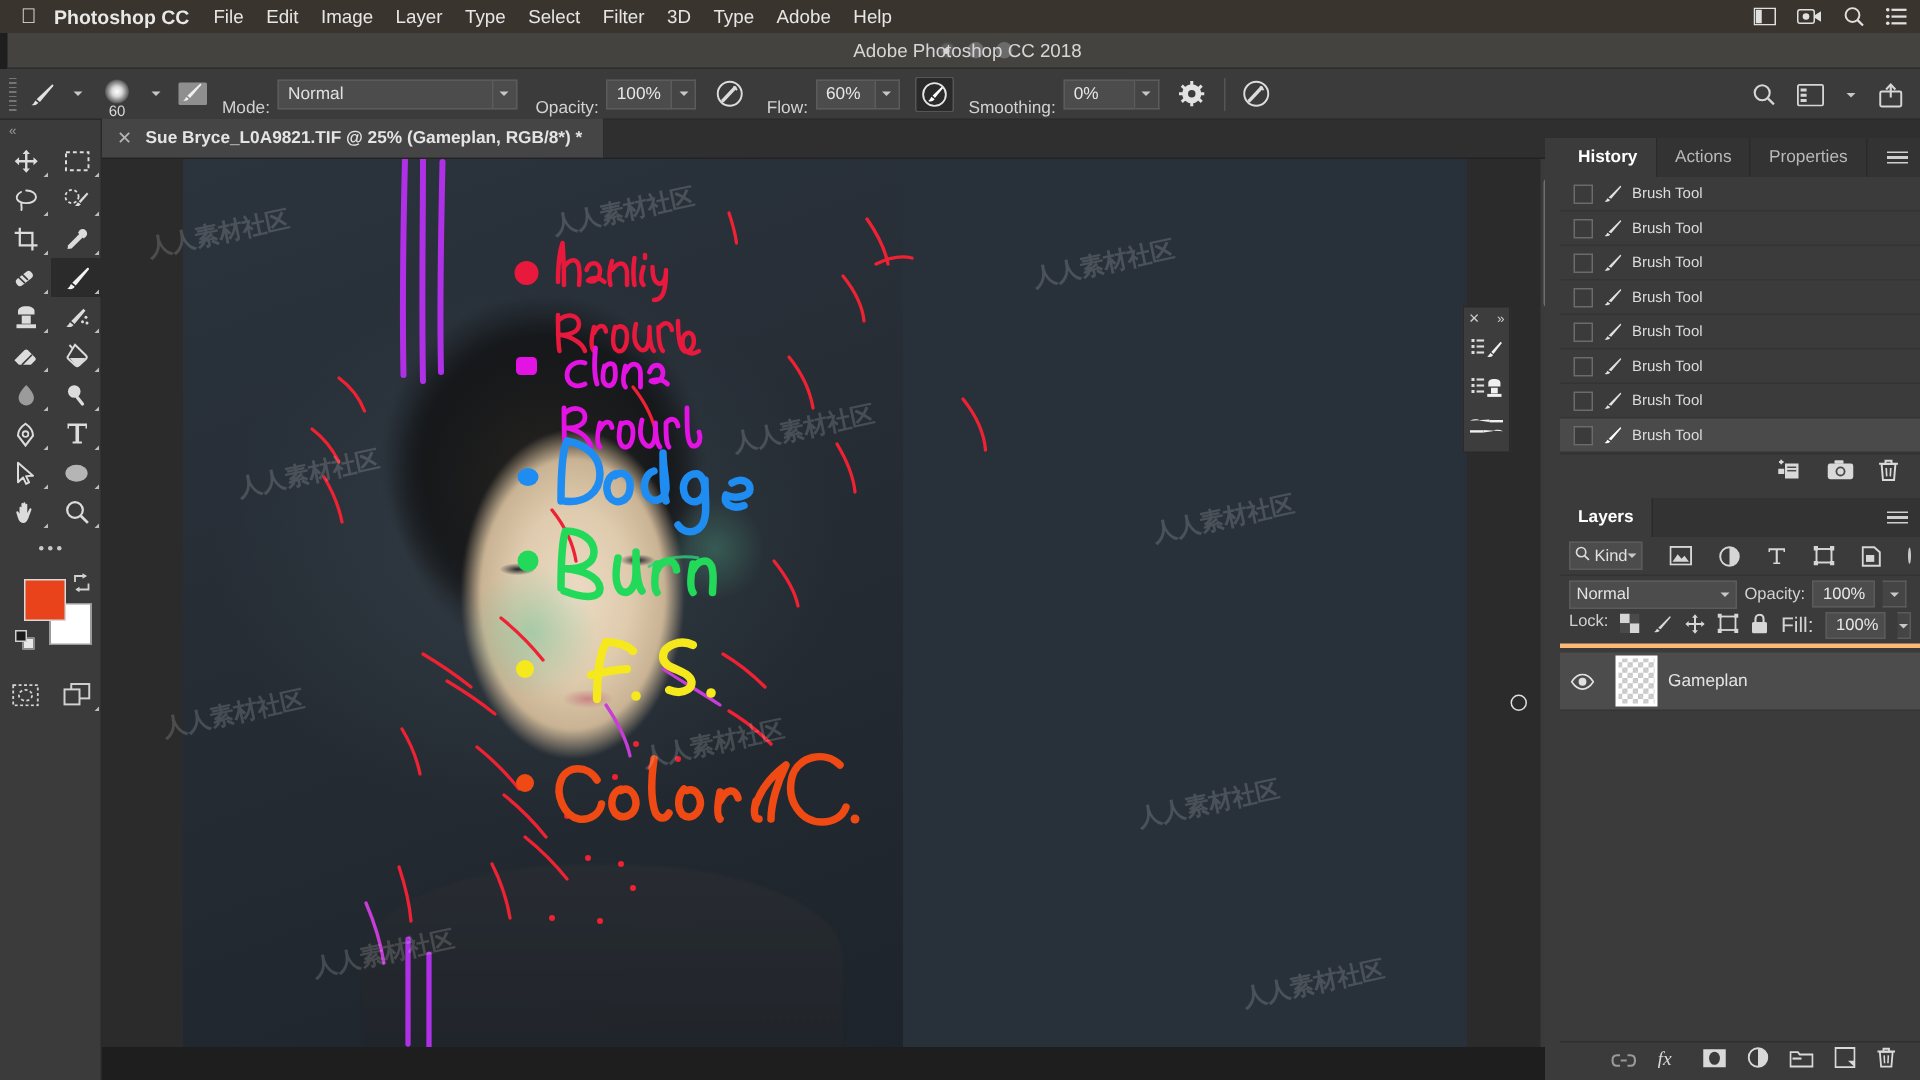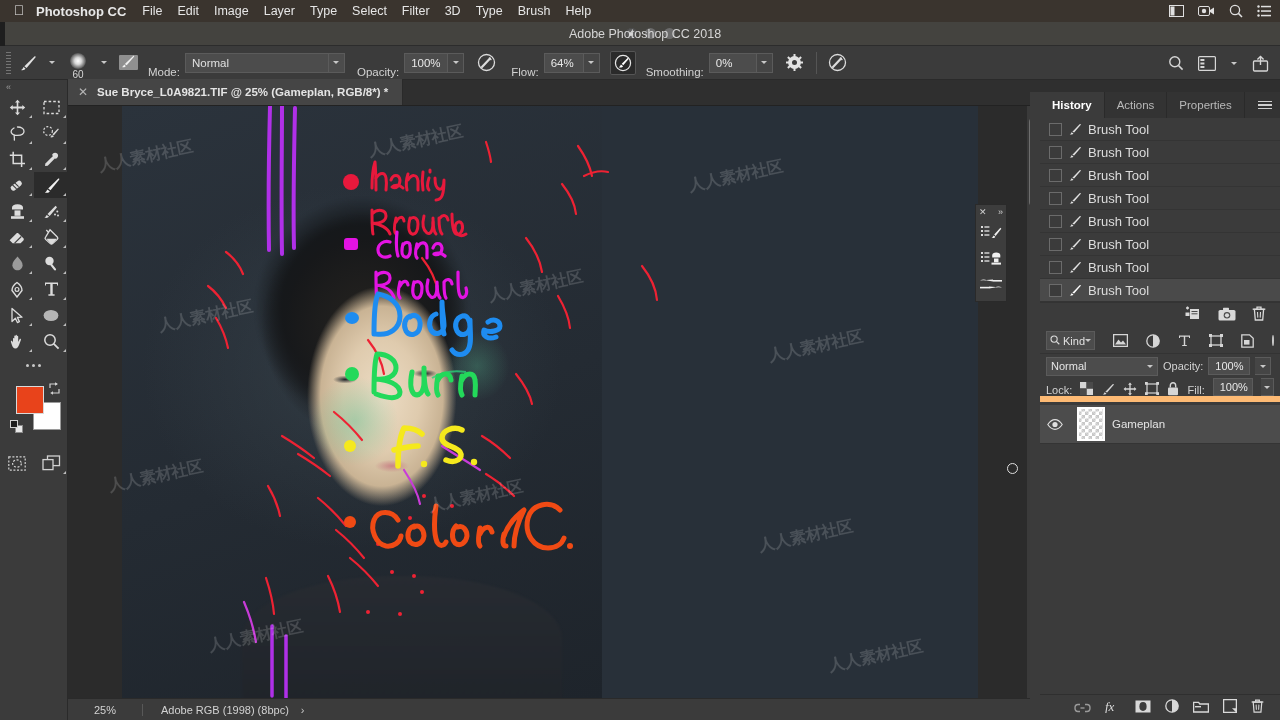--- a/index.html
+++ b/index.html
@@ -187,31 +187,31 @@
   .ptab { display:flex;align-items:center; padding: 0 12px; font-size:11.5px; color:#b9b9b9; background:#333; border-right:1px solid #2a2a2a;}
   .ptab.active { background:#3b3b3b; color:#fff; font-weight:bold;}
   .ptab-menu { position:absolute; right:8px; top:0; height:26px; display:flex; align-items:center;}
   .hamburger i { display:block; width:14px; height:1.5px; background:#cfcfcf; margin:2px 0;}
 
   .history-list { background:#3b3b3b; }
   .hrow { height: 23px; display:flex; align-items:center; border-bottom:1px solid #343434; position:relative;}
   .hrow.sel { background:#4a4a4a; }
   .hrow .hcheck { width: 13px; height:13px; border:1px solid #6b6b6b; margin-left:9px; background:#3b3b3b;}
   .hrow .hico { width: 26px; display:flex; align-items:center; justify-content:center;}
-  .hrow .hlabel { font-size:13px; color:#dcdcdc;}
+  .hrow .hlabel { font-size:10px; color:#dcdcdc;}
   .history-footer { height: 26px; display:flex; align-items:center; justify-content:flex-end; gap: 16px; padding-right: 14px; background:#3b3b3b; border-top:1px solid #333;}
 
   .layers-head { display:flex; align-items:stretch; height:26px; background:#333; position:relative; margin-top:4px;}
   .filterrow { height: 26px; display:flex; align-items:center; padding: 0 6px; gap:18px; border-bottom:1px solid #333;}
   .kindsel { width: 74px; height:19px; background:#4c4c4c; border:1px solid #5b5b5b; display:flex; align-items:center; padding:0 3px; font-size:11px; color:#e0e0e0; justify-content:space-between;}
   .filter-ico { width:17px;height:17px;display:flex;align-items:center;justify-content:center;}
   .toggle-pill { width:11px;height:11px;border-radius:50%;background:#c9c9c9;}
   .blendrow { height:24px; display:flex; align-items:center; padding: 0 6px; gap:5px;}
   .blendsel { width: 112px; height:19px; background:#4c4c4c;border:1px solid #5b5b5b; display:flex;align-items:center;justify-content:space-between;padding:0 4px;font-size:11px;color:#e4e4e4;}
-  .lockrow { height:24px; display:flex; align-items:flex-end; padding: 0 6px; gap:8px; font-size:11px; color:#d2d2d2; border-bottom:6px solid #fdba74;}
+  .lockrow { height:24px; display:flex; align-items:flex-start; padding: 0 6px; gap:8px; font-size:11px; color:#d2d2d2; border-bottom:3px solid #fdba74;}
   .lockico { width:15px;height:15px;display:flex;align-items:center;justify-content:center;}
 
   .layer-list { margin-top: 3px;}
   .layerrow { height: 39px; display:flex; align-items:center; border-bottom:1px solid #343434; position:relative;}
   .layerrow.sel { background:#4c4c4c;}
   .eyecell { width: 30px; display:flex; align-items:center; justify-content:center;}
   .thumbcell { width: 42px; display:flex; align-items:center; justify-content:center;}
   .lthumb { width: 26px; height:32px; border:1px solid #1e1e1e;}
   .lthumb.sel-th { outline: 2px solid #ffffff; outline-offset: -1px; border:none;}
   .checker { background-image:
@@ -241,21 +241,21 @@
     <span class="app-name">Photoshop CC</span>
     <span class="mi">File</span>
     <span class="mi">Edit</span>
     <span class="mi">Image</span>
     <span class="mi">Layer</span>
     <span class="mi">Type</span>
     <span class="mi">Select</span>
     <span class="mi">Filter</span>
     <span class="mi">3D</span>
     <span class="mi">Type</span>
-    <span class="mi">Brush</span>
+    <span class="mi">Adobe</span>
     <span class="mi">Help</span>
 
     <span class="wm wm-url">www.rr-sc.com</span>
 
     <div class="macbar-right">
       <span>
         <svg width="15" height="12" viewBox="0 0 15 12">
             <rect x="0.5" y="0.5" width="14" height="11" fill="none" stroke="#e0e0e0"></rect>
             <rect x="1.5" y="1.5" width="4" height="9" fill="#e0e0e0"></rect>
           </svg>
@@ -336,21 +336,21 @@
 
     <div class="opt-ico" style="margin-left:8px">
       <svg width="19" height="19" viewBox="0 0 19 19">
           <circle cx="9.5" cy="9.5" r="8" fill="none" stroke="#dcdcdc" stroke-width="1.3"></circle>
           <path d="M5 14 L13 5.5" stroke="#dcdcdc" stroke-width="2.2" stroke-linecap="round"></path>
           <path d="M12 4.6 l2.4 2.4" stroke="#dcdcdc" stroke-width="1.2"></path>
         </svg>
     </div>
 
     <span class="lbl" style="margin-left:10px">Flow:</span>
-    <div class="fieldbox" style="width:40px">64%</div>
+    <div class="fieldbox" style="width:40px">60%</div>
     <div class="fieldarrow">
         <span class="caret caret-sm" style="margin:0"></span>
       </div>
 
     <div class="toolbtn active" style="margin-left:10px">
       <svg width="18" height="18" viewBox="0 0 19 19">
           <circle cx="9.5" cy="9.5" r="8" fill="none" stroke="#e6e6e6" stroke-width="1.3"></circle>
           <path d="M5 14 C6.2 13.4 6.8 12 7.3 11 L9.6 12.8 C8.8 14 7.3 14.9 5 14 Z" fill="#ffffff"></path>
           <path d="M8.2 10.2 L14.6 4 L15.6 5 L9.8 12 Z" fill="#ffffff"></path>
         </svg>
@@ -835,26 +835,20 @@
     <div class="wm wm-tile" style="left: 420px; top: 170px;">人人素材社区</div>
     <div class="wm wm-tile" style="left: 700px; top: 230px;">人人素材社区</div>
     <div class="wm wm-tile" style="left: 40px; top: 360px;">人人素材社区</div>
     <div class="wm wm-tile" style="left: 360px; top: 380px;">人人素材社区</div>
     <div class="wm wm-tile" style="left: 690px; top: 420px;">人人素材社区</div>
     <div class="wm wm-tile" style="left: 140px; top: 520px;">人人素材社区</div>
     <div class="wm wm-tile" style="left: 760px; top: 540px;">人人素材社区</div>
 
   </div>
 
-  <div class="statusbar">
-    <span class="status-zoom">25%</span>
-    <span class="status-sep"></span>
-    <span class="status-info">Adobe RGB (1998) (8bpc)</span>
-    <span class="status-arrow">›</span>
-  </div>
 
   <div class="panel-collapse"></div>
   <div class="rightdock">
 
     <div class="panel-tabs">
       <div class="ptab active">
           <span>History</span>
         </div>
       <div class="ptab">
           <span>Actions</span>
@@ -975,20 +969,32 @@
       <span>
         <svg width="14" height="15" viewBox="0 0 14 15">
             <path d="M2.4 3.4 L11.6 3.4 L10.7 14 L3.3 14 Z" fill="none" stroke="#d9d9d9" stroke-width="1.3"></path>
             <path d="M0.7 3.2 L13.3 3.2" stroke="#d9d9d9" stroke-width="1.4"></path>
             <path d="M5 3 L5 1.2 L9 1.2 L9 3" fill="none" stroke="#d9d9d9" stroke-width="1.3"></path>
             <path d="M5.5 6 L5.8 11.6 M8.5 6 L8.2 11.6" stroke="#d9d9d9" stroke-width="1.1"></path>
           </svg>
       </span>
     </div>
 
+    <div class="layers-head">
+      <div class="ptab active">
+          <span>Layers</span>
+        </div>
+      <div class="ptab-menu">
+        <span class="hamburger">
+            <i></i>
+            <i></i>
+            <i></i>
+          </span>
+      </div>
+    </div>
 
     <div class="filterrow">
       <div class="kindsel">
         <span style="display:flex;align-items:center;gap:3px;">
           <span>
             <svg width="10" height="10" viewBox="0 0 11 11">
                 <circle cx="4.5" cy="4.5" r="3.4" fill="none" stroke="#dcdcdc" stroke-width="1.2"></circle>
                 <line x1="7" y1="7" x2="10.2" y2="10.2" stroke="#dcdcdc" stroke-width="1.3"></line>
               </svg>
           </span>
@@ -1072,21 +1078,21 @@
             <rect x="0" y="10.2" width="2.8" height="2.8" fill="#d6d6d6"></rect>
             <rect x="11.2" y="10.2" width="2.8" height="2.8" fill="#d6d6d6"></rect>
           </svg>
       </span>
       <span class="lockico">
         <svg width="12" height="14" viewBox="0 0 12 14">
             <rect x="1" y="5.6" width="10" height="7.6" rx="1" fill="#d6d6d6"></rect>
             <path d="M3.3 5.6 L3.3 3.8 C3.3 1.9 4.5 0.8 6 0.8 C7.5 0.8 8.7 1.9 8.7 3.8 L8.7 5.6" fill="none" stroke="#d6d6d6" stroke-width="1.4"></path>
           </svg>
       </span>
-      <span style="margin-left:auto;font-size:11px;color:#d2d2d2;">Fill:</span>
+      <span style="margin-left:auto;font-size:14px;color:#d2d2d2;">Fill:</span>
       <div class="fieldbox" style="height:18px;width:42px;font-size:11px;">100%</div>
       <div class="fieldarrow" style="height:18px">
           <span class="caret caret-sm" style="margin:0"></span>
         </div>
     </div>
 
     <div class="layer-list">
       <div class="layerrow sel">
         <span class="eyecell">
           <svg width="16" height="11" viewBox="0 0 16 11">

